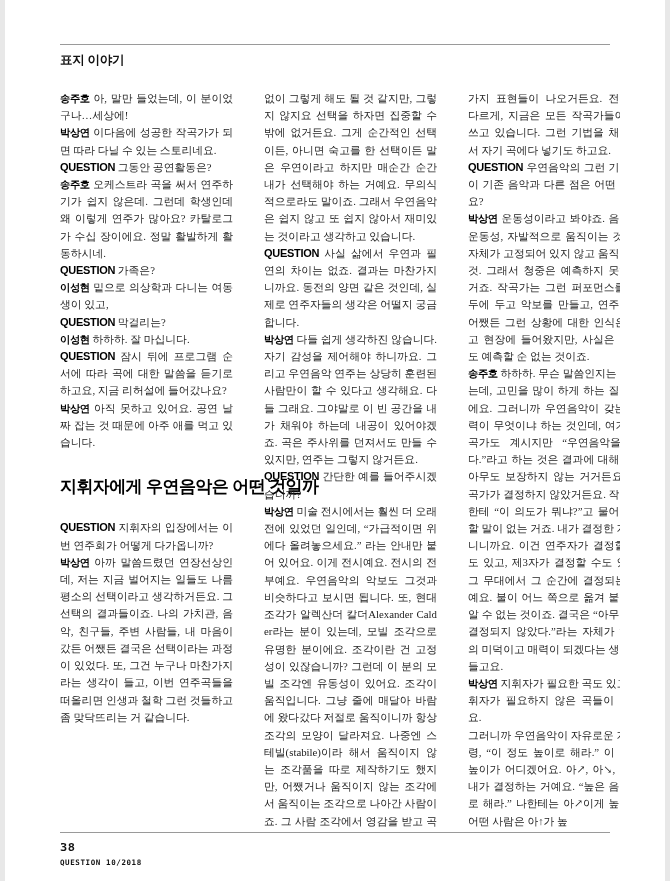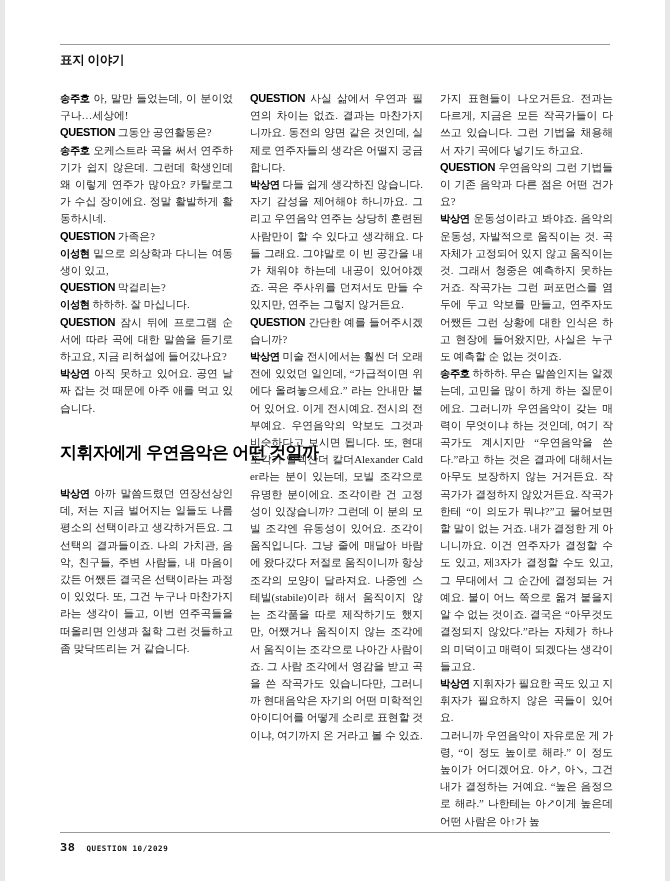--- a/index.html
+++ b/index.html
@@ -15,21 +15,21 @@
   .header { position:absolute; left:55px; right:55px; top:44px; }
   .header-rule { border-top:1px solid #9a9a9a; height:0; }
   .kicker {
     margin-top:7px;
     font-family:"Liberation Sans","DejaVu Sans",sans-serif;
     font-weight:bold; font-size:12.5px; color:#111; letter-spacing:-0.3px;
   }
   .body-cols {
     position:absolute; left:55px; top:90px;
     width:560px; height:744px;
-    display:flex; gap:17px;
+    display:flex; gap:31px;
     overflow:hidden;
   }
   .col {
     flex:0 0 173px; width:173px;
     font-size:10.8px; line-height:17.2px;
     text-align:justify; text-justify:inter-character;
     word-break:break-all;
     color:#222;
   }
   .col p { margin:0; }
@@ -44,68 +44,71 @@
   .section-heading {
     font-family:"Liberation Sans","DejaVu Sans",sans-serif;
     font-weight:bold; font-size:17px; color:#000;
     letter-spacing:-0.6px; white-space:nowrap;
     margin:27px 0 24px 0; text-align:left;
   }
   .footer { position:absolute; left:55px; right:55px; top:832px; }
   .footer-rule { border-top:1px solid #9a9a9a; height:0; }
   .footer-line {
     margin-top:7px;
-    display:flex; align-items:baseline; gap:11px;
+    display:flex; align-items:baseline; gap:4px;
     font-family:"DejaVu Sans Mono","Liberation Mono",monospace;
-    font-weight:bold; color:#111;
+    font-weight:bold; color:#111;flex-direction:column;
   }
   .page-number { font-size:12px; letter-spacing:0.5px; transform:scaleY(0.92); }
   .magazine-id { font-size:7.5px; letter-spacing:0.6px; }
 </style>
 </head>
 <body>
 
 <div class="page">
 
   <div class="header">
     <div class="header-rule"></div>
     <div class="kicker">표지 이야기</div>
   </div>
 
   <div class="body-cols">
     <div class="col">
         <p><span class="speaker">송주호</span> 아, 말만 들었는데, 이 분이었구나…세상에!</p>
+        <p><span class="speaker">박상연</span> 이다음에 성공한 작곡가가 되면 따라 다닐 수 있는 스토리네요.</p>
         <p><span class="qlabel">QUESTION</span> 그동안 공연활동은?</p>
         <p><span class="speaker">송주호</span> 오케스트라 곡을 써서 연주하기가 쉽지 않은데. 그런데 학생인데 왜 이렇게 연주가 많아요? 카탈로그가 수십 장이에요. 정말 활발하게 활동하시네.</p>
         <p><span class="qlabel">QUESTION</span> 가족은?</p>
         <p><span class="speaker">이성현</span> 밑으로 의상학과 다니는 여동생이 있고,</p>
         <p><span class="qlabel">QUESTION</span> 막걸리는?</p>
         <p><span class="speaker">이성현</span> 하하하. 잘 마십니다.</p>
         <p><span class="qlabel">QUESTION</span> 잠시 뒤에 프로그램 순서에 따라 곡에 대한 말씀을 듣기로 하고요, 지금 리허설에 들어갔나요?</p>
         <p><span class="speaker">박상연</span> 아직 못하고 있어요. 공연 날짜 잡는 것 때문에 아주 애를 먹고 있습니다.</p>
         <h2 class="section-heading">지휘자에게 우연음악은 어떤 것일까</h2>
+        <p><span class="qlabel">QUESTION</span> 지휘자의 입장에서는 이번 연주회가 어떻게 다가옵니까?</p>
         <p><span class="speaker">박상연</span> 아까 말씀드렸던 연장선상인데, 저는 지금 벌어지는 일들도 나름 평소의 선택이라고 생각하거든요. 그 선택의 결과들이죠. 나의 가치관, 음악, 친구들, 주변 사람들, 내 마음이 갔든 어쨌든 결국은 선택이라는 과정이 있었다. 또, 그건 누구나 마찬가지라는 생각이 들고, 이번 연주곡들을 떠올리면 인생과 철학 그런 것들하고 좀 맞닥뜨리는 거 같습니다.</p>
       </div>
     <div class="col">
+        <p>없이 그렇게 해도 될 것 같지만, 그렇지 않지요 선택을 하자면 집중할 수밖에 없거든요. 그게 순간적인 선택이든, 아니면 숙고를 한 선택이든 말은 우연이라고 하지만 매순간 순간 내가 선택해야 하는 거예요. 무의식적으로라도 말이죠. 그래서 우연음악은 쉽지 않고 또 쉽지 않아서 재미있는 것이라고 생각하고 있습니다.</p>
         <p><span class="qlabel">QUESTION</span> 사실 삶에서 우연과 필연의 차이는 없죠. 결과는 마찬가지니까요. 동전의 양면 같은 것인데, 실제로 연주자들의 생각은 어떨지 궁금합니다.</p>
         <p><span class="speaker">박상연</span> 다들 쉽게 생각하진 않습니다. 자기 감성을 제어해야 하니까요. 그리고 우연음악 연주는 상당히 훈련된 사람만이 할 수 있다고 생각해요. 다들 그래요. 그야말로 이 빈 공간을 내가 채워야 하는데 내공이 있어야겠죠. 곡은 주사위를 던져서도 만들 수 있지만, 연주는 그렇지 않거든요.</p>
         <p><span class="qlabel">QUESTION</span> 간단한 예를 들어주시겠습니까?</p>
         <p><span class="speaker">박상연</span> 미술 전시에서는 훨씬 더 오래 전에 있었던 일인데, “가급적이면 위에다 올려놓으세요.” 라는 안내만 붙어 있어요. 이게 전시예요. 전시의 전부예요. 우연음악의 악보도 그것과 비슷하다고 보시면 됩니다. 또, 현대조각가 알렉산더 칼더Alexander Calder라는 분이 있는데, 모빌 조각으로 유명한 분이에요. 조각이란 건 고정성이 있잖습니까? 그런데 이 분의 모빌 조각엔 유동성이 있어요. 조각이 움직입니다. 그냥 줄에 매달아 바람에 왔다갔다 저절로 움직이니까 항상 조각의 모양이 달라져요. 나중엔 스테빌(stabile)이라 해서 움직이지 않는 조각품을 따로 제작하기도 했지만, 어쨌거나 움직이지 않는 조각에서 움직이는 조각으로 나아간 사람이죠. 그 사람 조각에서 영감을 받고 곡을 쓴 작곡가도 있습니다만, 그러니까 현대음악은 자기의 어떤 미학적인 아이디어를 어떻게 소리로 표현할 것이냐, 여기까지 온 거라고 볼 수 있죠.</p>
       </div>
     <div class="col">
         <p>가지 표현들이 나오거든요. 전과는 다르게, 지금은 모든 작곡가들이 다 쓰고 있습니다. 그런 기법을 채용해서 자기 곡에다 넣기도 하고요.</p>
         <p><span class="qlabel">QUESTION</span> 우연음악의 그런 기법들이 기존 음악과 다른 점은 어떤 건가요?</p>
         <p><span class="speaker">박상연</span> 운동성이라고 봐야죠. 음악의 운동성, 자발적으로 움직이는 것. 곡 자체가 고정되어 있지 않고 움직이는 것. 그래서 청중은 예측하지 못하는 거죠. 작곡가는 그런 퍼포먼스를 염두에 두고 악보를 만들고, 연주자도 어쨌든 그런 상황에 대한 인식은 하고 현장에 들어왔지만, 사실은 누구도 예측할 순 없는 것이죠.</p>
         <p><span class="speaker">송주호</span> 하하하. 무슨 말씀인지는 알겠는데, 고민을 많이 하게 하는 질문이에요. 그러니까 우연음악이 갖는 매력이 무엇이냐 하는 것인데, 여기 작곡가도 계시지만 “우연음악을 쓴다.”라고 하는 것은 결과에 대해서는 아무도 보장하지 않는 거거든요. 작곡가가 결정하지 않았거든요. 작곡가한테 “이 의도가 뭐냐?”고 물어보면 할 말이 없는 거죠. 내가 결정한 게 아니니까요. 이건 연주자가 결정할 수도 있고, 제3자가 결정할 수도 있고, 그 무대에서 그 순간에 결정되는 거예요. 불이 어느 쪽으로 옮겨 붙을지 알 수 없는 것이죠. 결국은 “아무것도 결정되지 않았다.”라는 자체가 하나의 미덕이고 매력이 되겠다는 생각이 들고요.</p>
         <p><span class="speaker">박상연</span> 지휘자가 필요한 곡도 있고 지휘자가 필요하지 않은 곡들이 있어요.</p>
         <p>그러니까 우연음악이 자유로운 게 가령, “이 정도 높이로 해라.” 이 정도 높이가 어디겠어요. 아↗, 아↘, 그건 내가 결정하는 거예요. “높은 음정으로 해라.” 나한테는 아↗이게 높은데 어떤 사람은 아↑가 높</p>
       </div>
   </div>
 
   <div class="footer">
     <div class="footer-rule"></div>
     <div class="footer-line">
       <span class="page-number">38</span>
-      <span class="magazine-id">QUESTION 10/2029</span>
+      <span class="magazine-id">QUESTION 10/2018</span>
     </div>
   </div>
 
 </div>
 
 </body></html>

